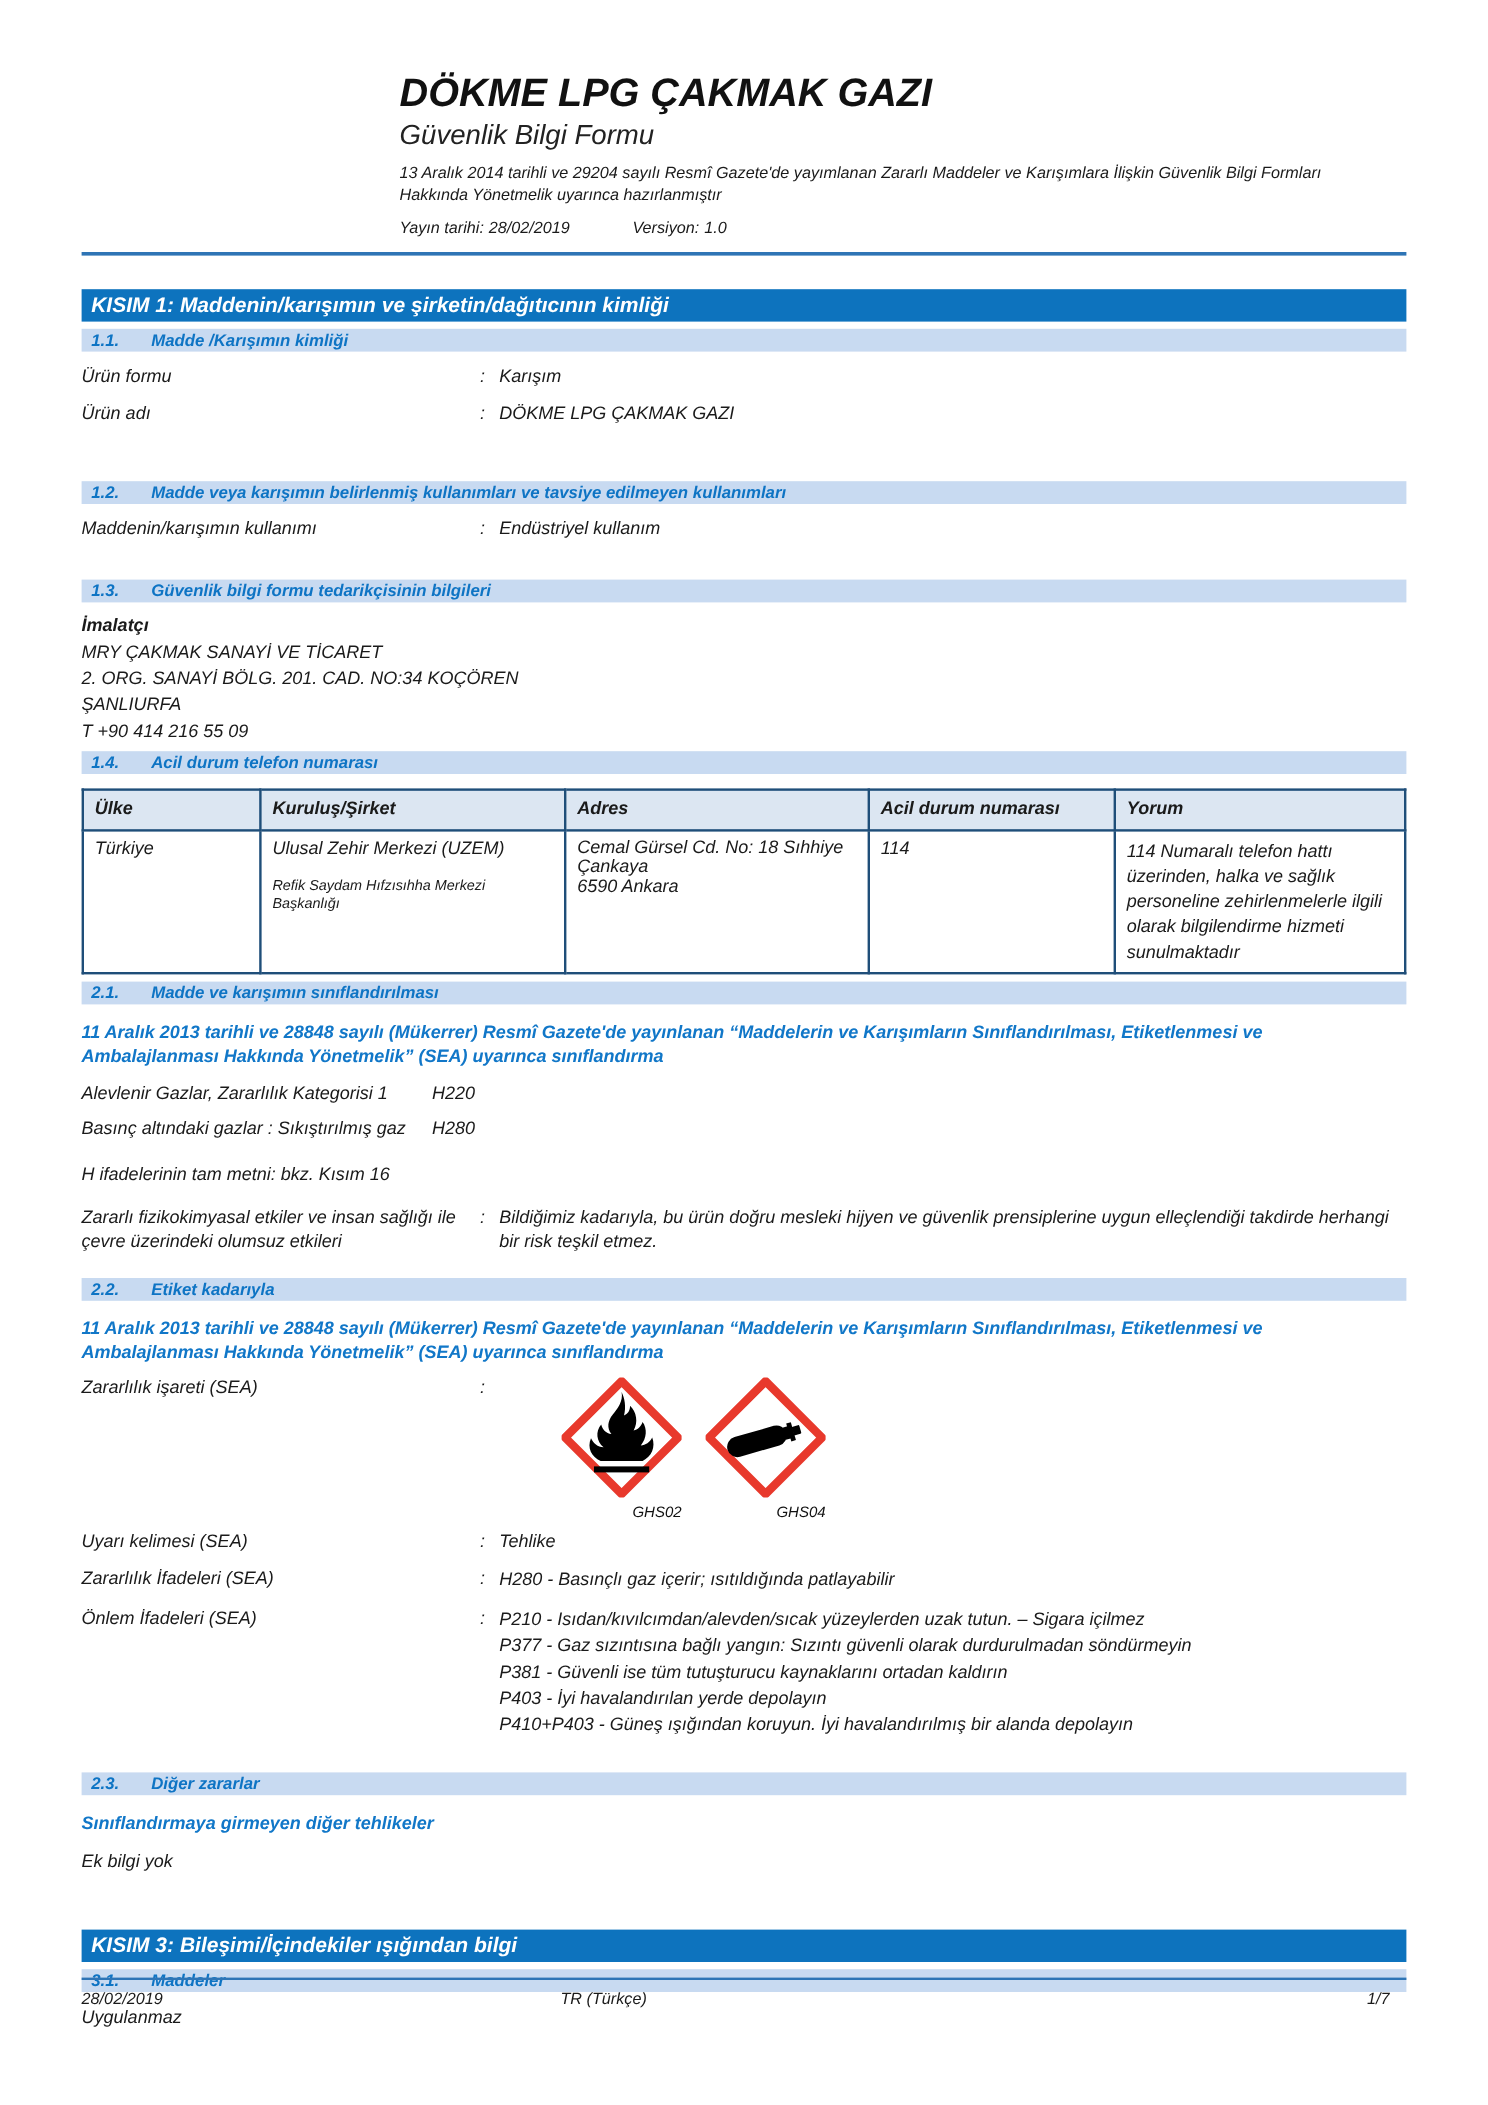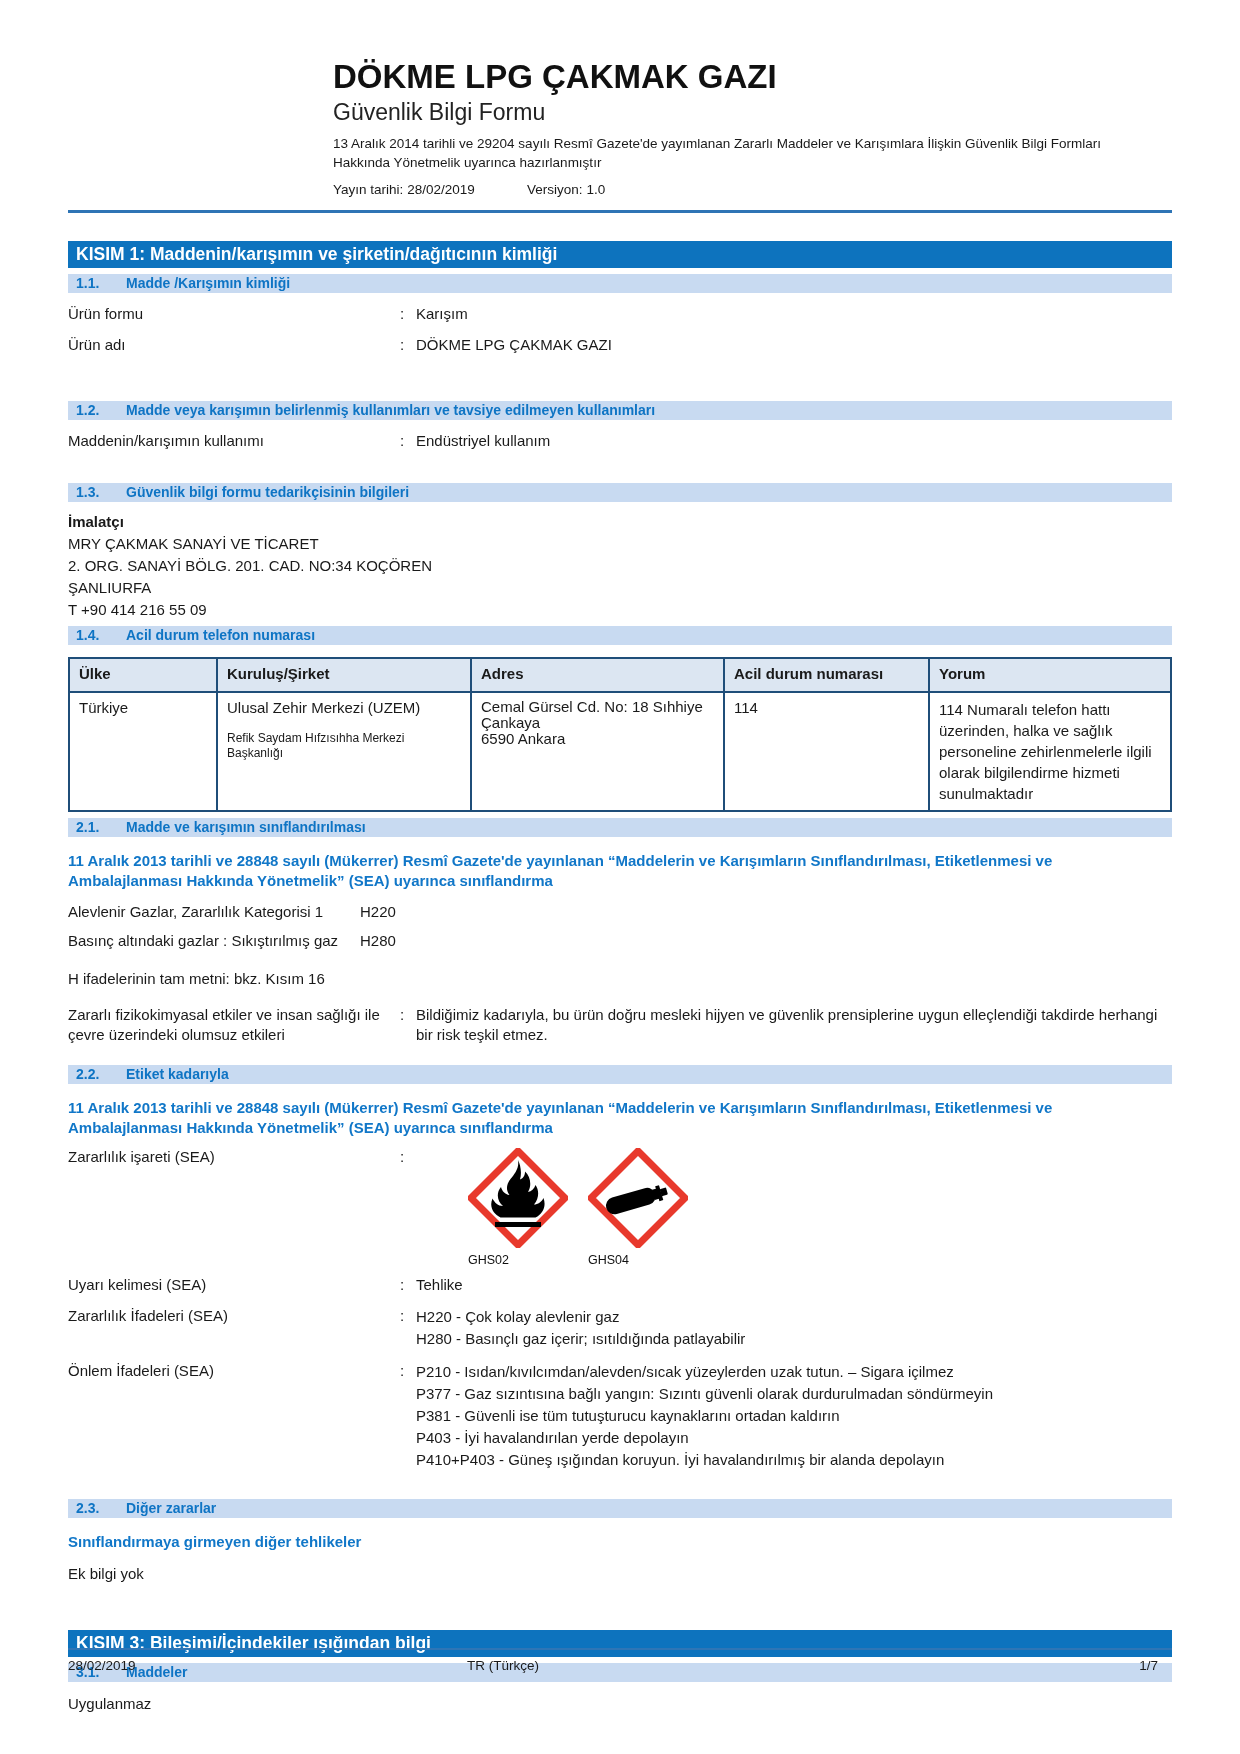--- a/index.html
+++ b/index.html
@@ -4,21 +4,21 @@
 <style>
   * { box-sizing: border-box; margin: 0; padding: 0; }
   html, body { background: #ffffff; }
   body {
     width: 1240px; height: 1754px;
     font-family: "Liberation Sans", sans-serif;
     color: #1a1a1a;
     position: relative;
     margin: 0 auto;
   }
-  .page { position: relative; width: 1240px; height: 1736px; overflow: hidden; }
+  .page { position: relative; width: 1240px; height: 1736px; overflow: hidden; font-style: italic; }
   .content { padding: 0 68px; }
 
   
   .doc-header { margin: 58px 0 0 265px; }
   .product-title { font-size: 33px; font-weight: bold; letter-spacing: 0; color: #111; }
   .doc-type { font-size: 23px; font-weight: normal; margin-top: 3px; color: #222; }
   .reg-note { font-size: 13.5px; line-height: 1.38; margin-top: 9px; max-width: 780px; }
   .meta-row { display: flex; margin-top: 10px; font-size: 13.5px; }
   .meta-item { display: flex; gap: 4px; }
   .meta-item.first { width: 194px; }
@@ -91,21 +91,21 @@
   table.emergency td { font-size: 15px; background: #fff; }
   .cell-small { font-size: 12px; line-height: 16px; }
   .org-sub { font-size: 12px; line-height: 15px; margin-top: 15px; }
   .comment-cell { font-size: 14.5px; line-height: 21px; }
 
   
   .picto-row { display: flex; font-size: 15px; margin-top: 10px; }
   .picto-row .lbl { width: 332px; flex-shrink: 0; }
   .picto-row .sep { width: 16px; flex-shrink: 0; }
   .picto-wrap { display: flex; gap: 20px; margin-left: 52px; }
-  .picto { width: 100px; text-align: left; }
+  .picto { width: 100px; text-align: right; }
   .picto svg { width: 100px; height: 100px; display: block; }
   .picto .code { font-size: 12.5px; margin-top: 5px; color: #111; }
 
   
   .footer {
     position: absolute;
     top: 1648px; left: 68px; right: 68px;
     border-top: 2px solid #2E75B6;
     padding-top: 8px;
     font-size: 13.5px;
@@ -281,21 +281,20 @@
     <div class="kv" style="margin-top:8px;">
       <span class="lbl">Uyarı kelimesi (SEA)</span>
       <span class="sep">:</span>
       <span class="val">Tehlike</span>
     </div>
 
     <div class="kv">
       <span class="lbl">Zararlılık İfadeleri (SEA)</span>
       <span class="sep">:</span>
       <span class="val">
-        <div class="line">H220 - Çok kolay alevlenir gaz</div>
         <div class="line">H280 - Basınçlı gaz içerir; ısıtıldığında patlayabilir</div>
       </span>
     </div>
 
     <div class="kv">
       <span class="lbl">Önlem İfadeleri (SEA)</span>
       <span class="sep">:</span>
       <span class="val">
         <div class="line">P210 - Isıdan/kıvılcımdan/alevden/sıcak yüzeylerden uzak tutun. – Sigara içilmez</div>
         <div class="line">P377 - Gaz sızıntısına bağlı yangın: Sızıntı güvenli olarak durdurulmadan söndürmeyin</div>

